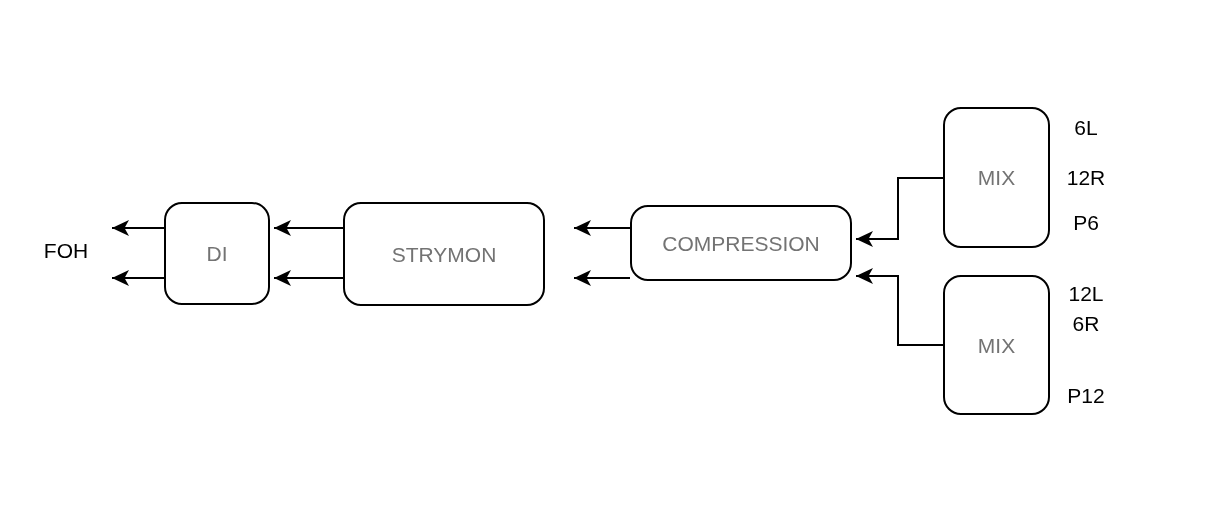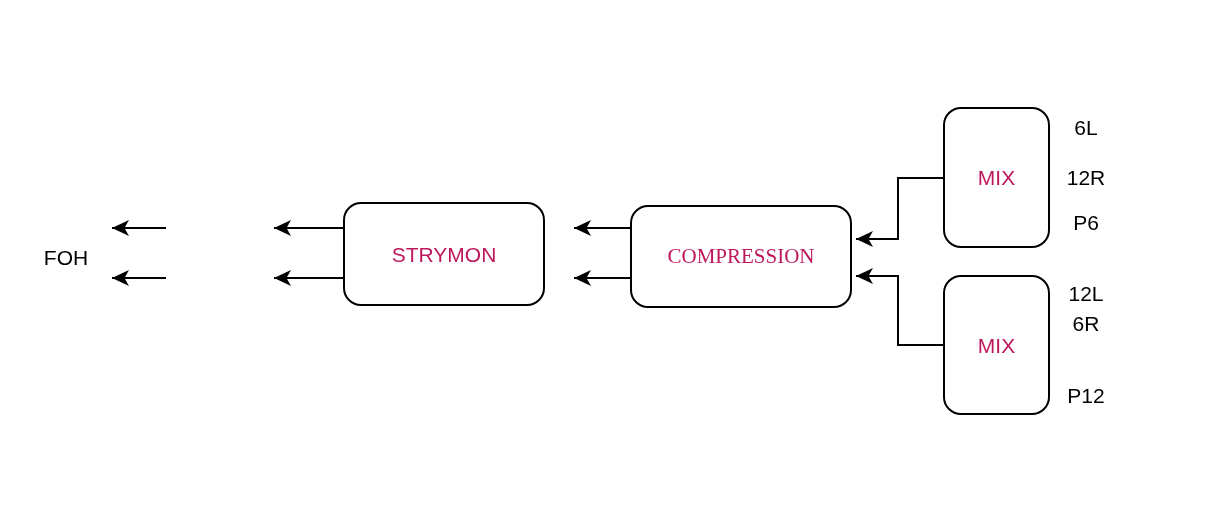--- a/index.html
+++ b/index.html
@@ -27,40 +27,40 @@
     box-sizing: border-box;
     background: #ffffff;
     border: 2px solid #000000;
     border-radius: 18px;
     display: flex;
     flex-direction: column;
     align-items: center;
     justify-content: center;
     text-align: center;
     font-size: 21px;
-    color: #be185d;
+    color: #737373;
     line-height: 25px;
   }
   .node-di          { left: 164px; top: 202px; width: 106px; height: 103px; }
   .node-iridium     { left: 343px; top: 202px; width: 202px; height: 104px; }
-  .node-compression { left: 630px; top: 205px; width: 222px; height:  103px; font-family: Liberation Serif, serif; }
+  .node-compression { left: 630px; top: 205px; width: 222px; height:  76px; }
   .node-mix-top     { left: 943px; top: 107px; width: 107px; height: 141px; }
   .node-mix-bottom  { left: 943px; top: 275px; width: 107px; height: 140px; }
   .floating-label {
     position: absolute;
     font-size: 21px;
     color: #000000;
     height: 26px;
     display: flex;
     align-items: center;
     justify-content: center;
     text-align: left;
     white-space: nowrap;
   }
-  .label-foh { left: 36px;   top: 245px; width: 60px; }
+  .label-foh { left: 36px;   top: 238px; width: 60px; }
   .port-label { left: 1055px; width: 62px; }
   .port-6l   { top: 115px; }
   .port-12r  { top: 165px; }
   .port-p6   { top: 210px; }
   .port-12l  { top: 281px; }
   .port-6r   { top: 311px; }
   .port-p12  { top: 383px; }
 </style>
 </head>
 <body>
@@ -80,20 +80,23 @@
       <path d="M343,278 L274,278" marker-end="url(#arrow)"></path>
       <path d="M630,228 L574,228" marker-end="url(#arrow)"></path>
       <path d="M630,278 L574,278" marker-end="url(#arrow)"></path>
       <path d="M943,178 L898,178 L898,239 L856,239" marker-end="url(#arrow)"></path>
       <path d="M943,345 L898,345 L898,276 L856,276" marker-end="url(#arrow)"></path>
     </g>
   </svg>
 
   <div class="floating-label label-foh">FOH</div>
 
+  <div class="node node-di">
+    <span>DI</span>
+  </div>
 
   <div class="node node-iridium">
     <span>STRYMON</span>
   </div>
 
   <div class="node node-compression">
     <span>COMPRESSION</span>
   </div>
 
   <div class="node node-mix-top">

